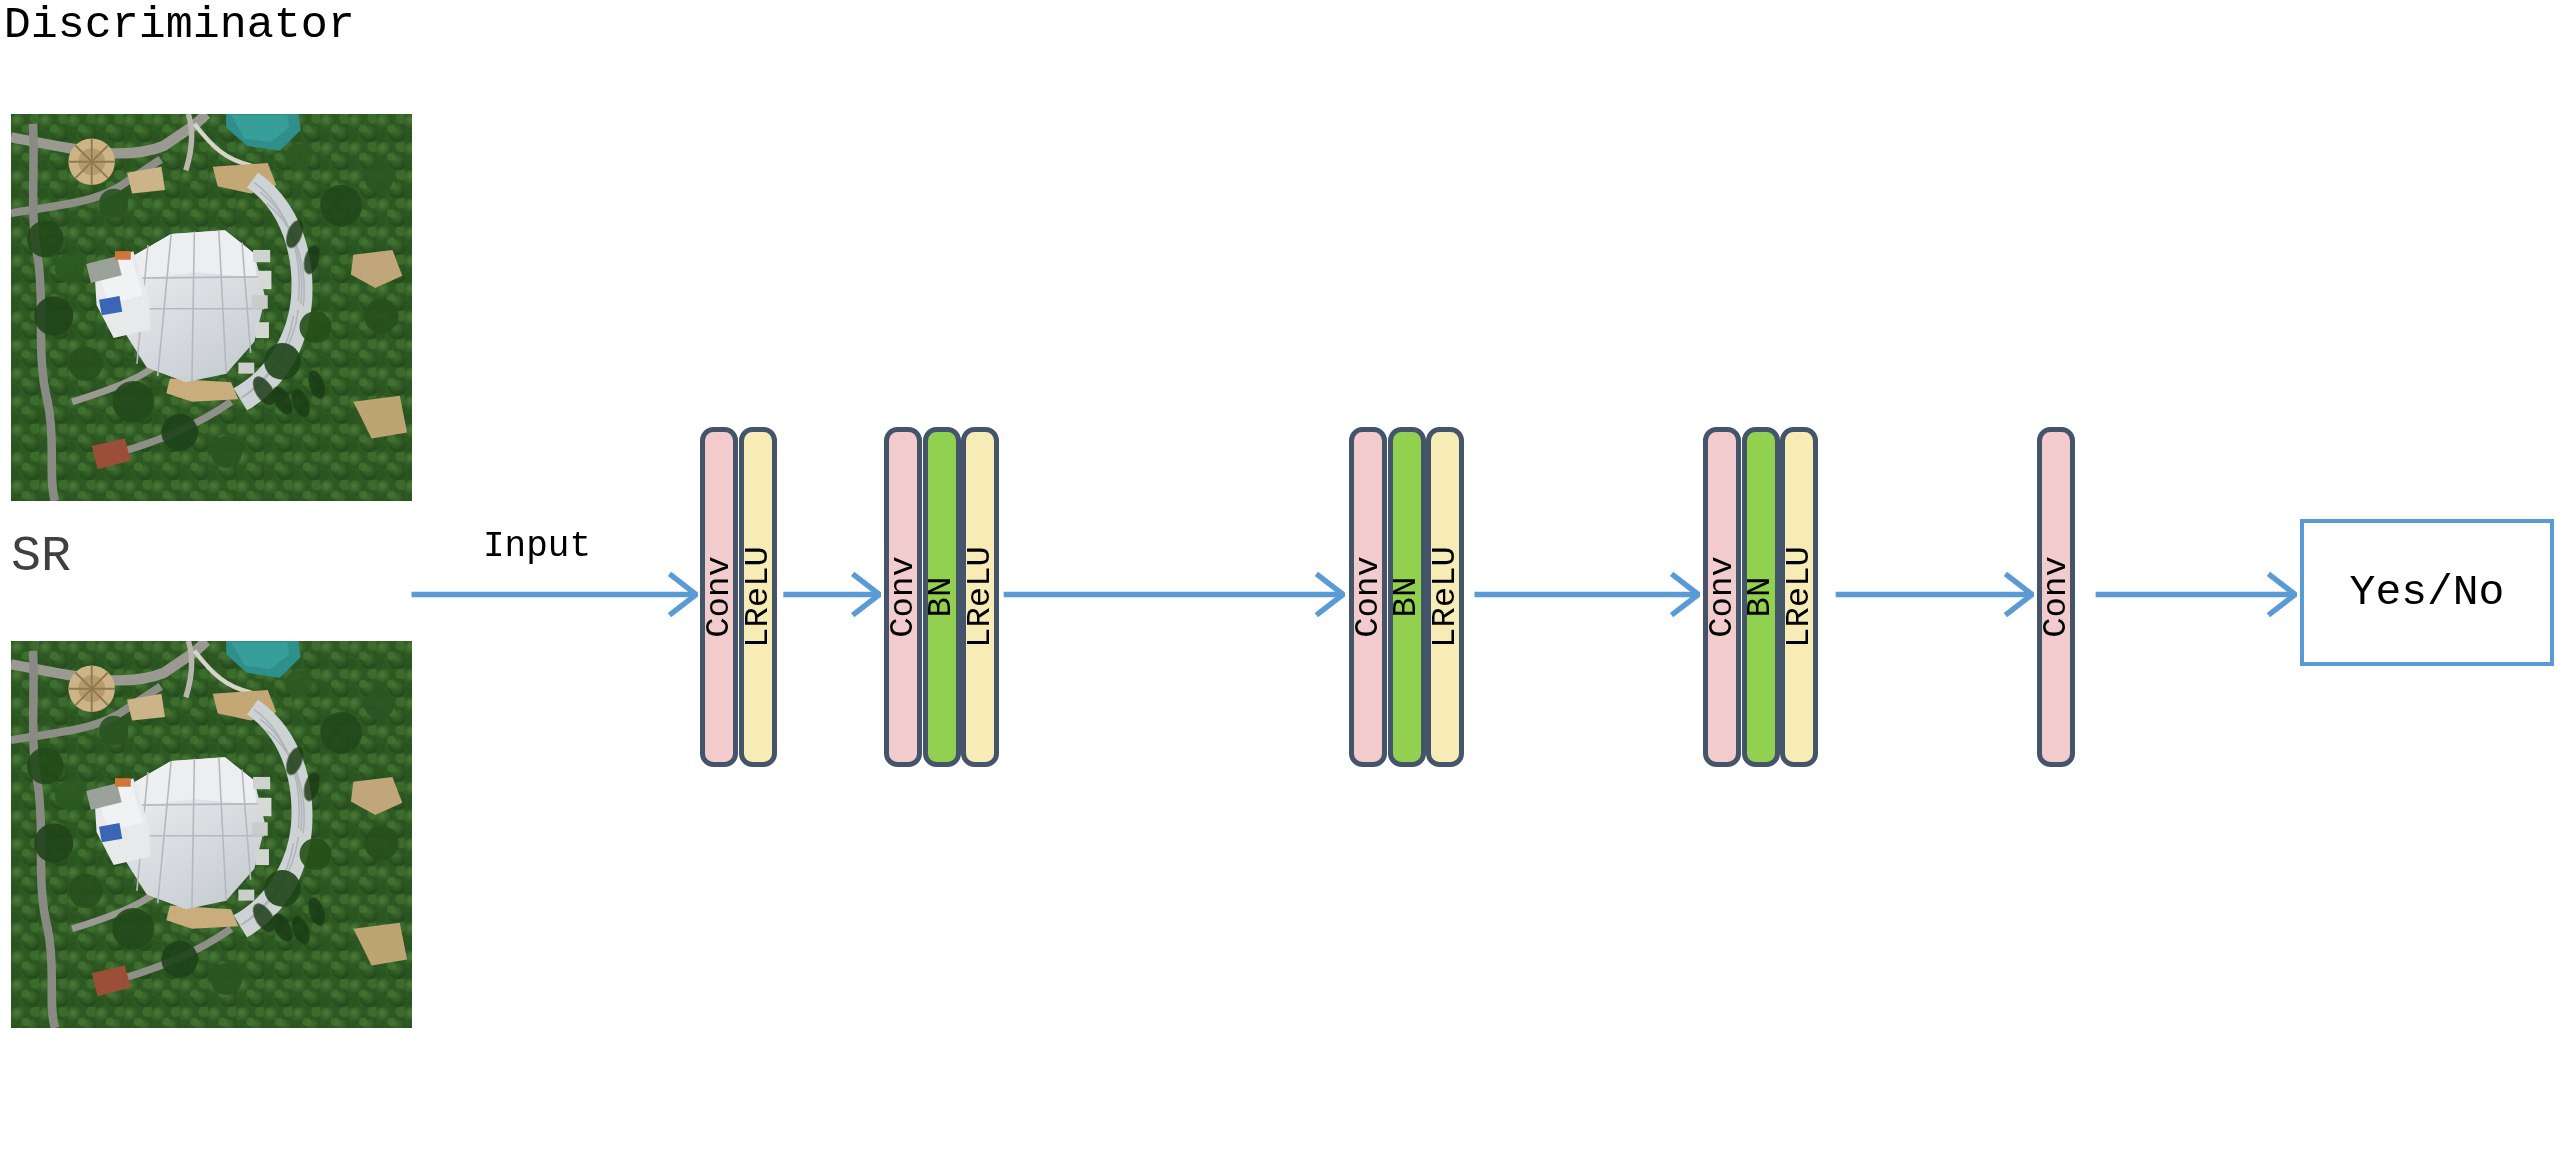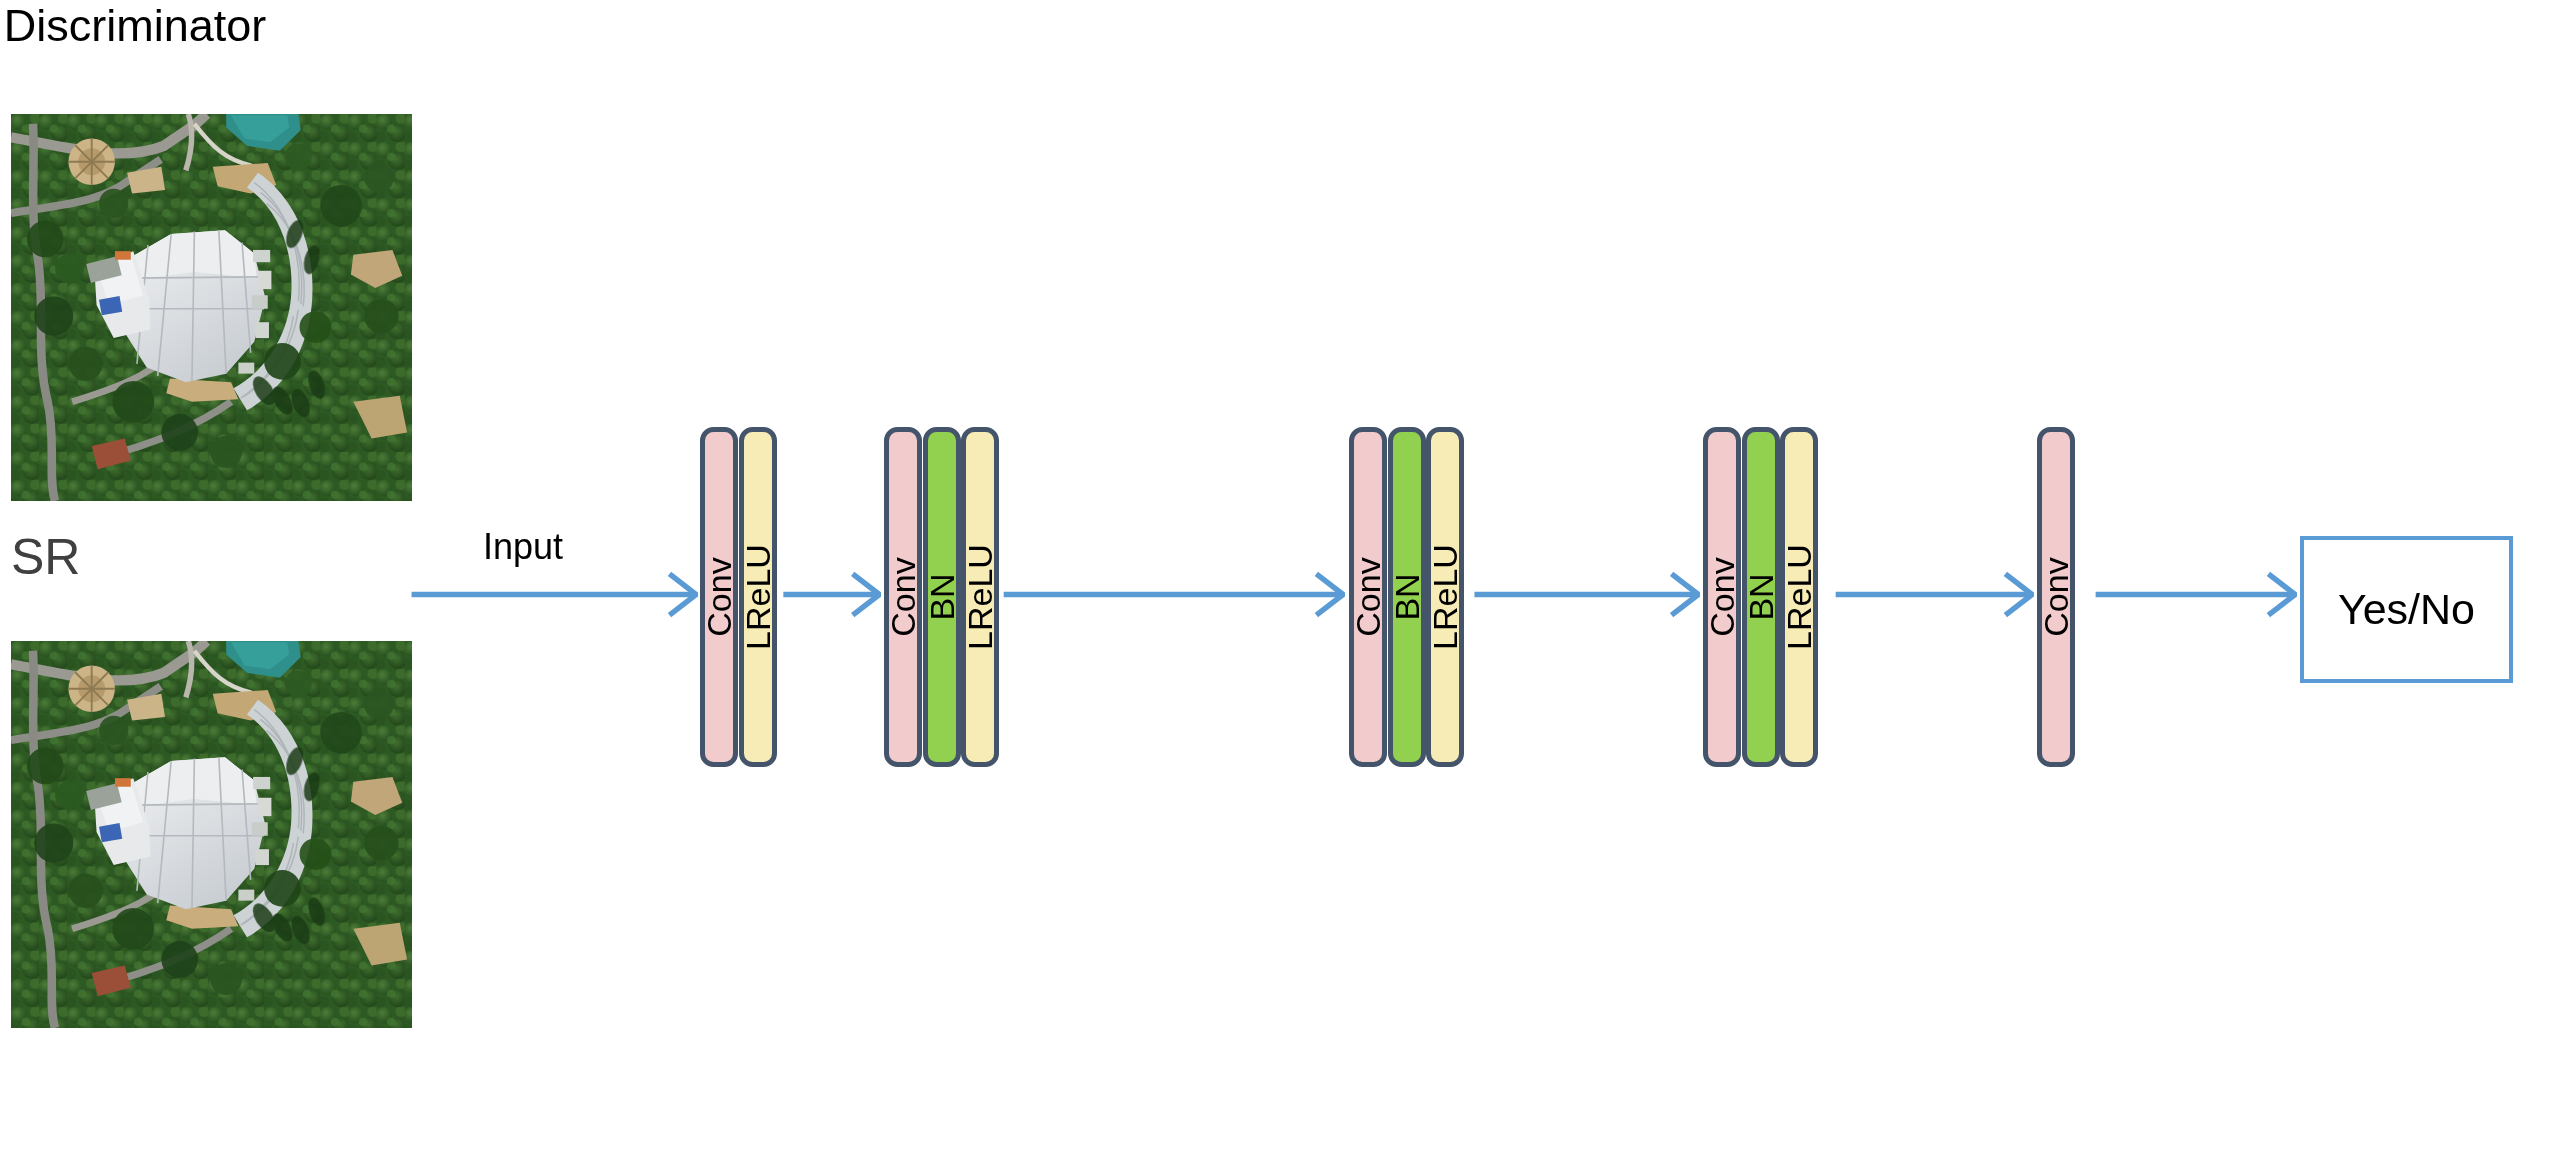--- a/index.html
+++ b/index.html
@@ -6,21 +6,21 @@
     margin: 0;
     padding: 0;
     background: #ffffff;
   }
   #page {
     position: relative;
     width: 2576px;
     height: 1160px;
     background: #ffffff;
     overflow: hidden;
-    font-family: Liberation Sans, sans-serif;
+    font-family: Liberation Mono, monospace;
   }
 
   
   #title {
     position: absolute;
     left: 3.7px;
     top: 1.2px;
     font-size: 45px;
     line-height: 1.1;
     color: #000000;
@@ -96,22 +96,22 @@
     line-height: 1;
   }
   .bar.conv  { background: #f2cccc; }
   .bar.bn    { background: #92d050; }
   .bar.lrelu { background: #f7ecb6; }
 
   
   #output-box {
     position: absolute;
     left: 2300px;
-    top: 536px;
-    width: 213px;
+    top: 519px;
+    width: 254px;
     height: 147px;
     box-sizing: border-box;
     border: 4.3px solid #5b9bd5;
     background: #ffffff;
     display: flex;
     align-items: center;
     justify-content: center;
   }
   #output-label {
     font-size: 43px;

